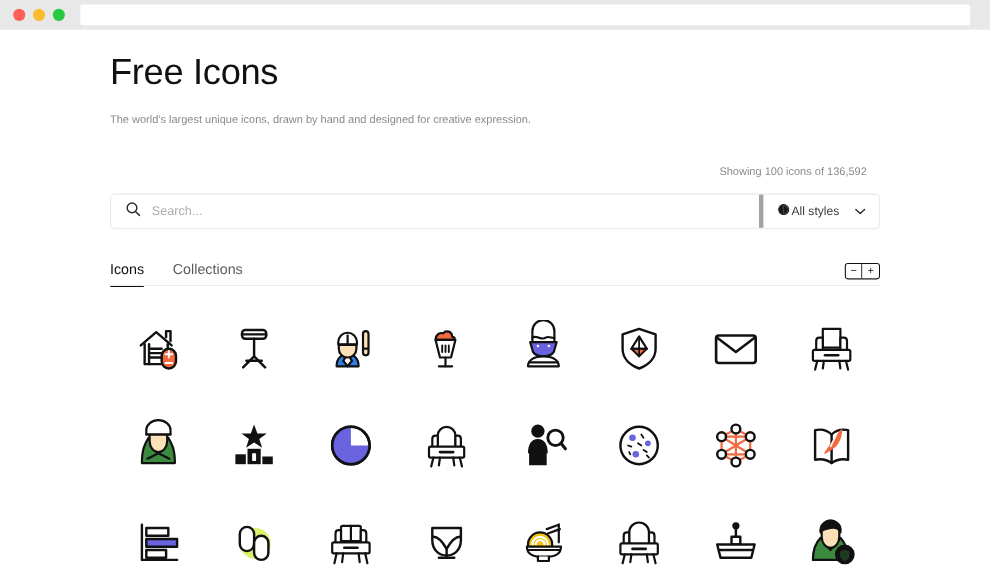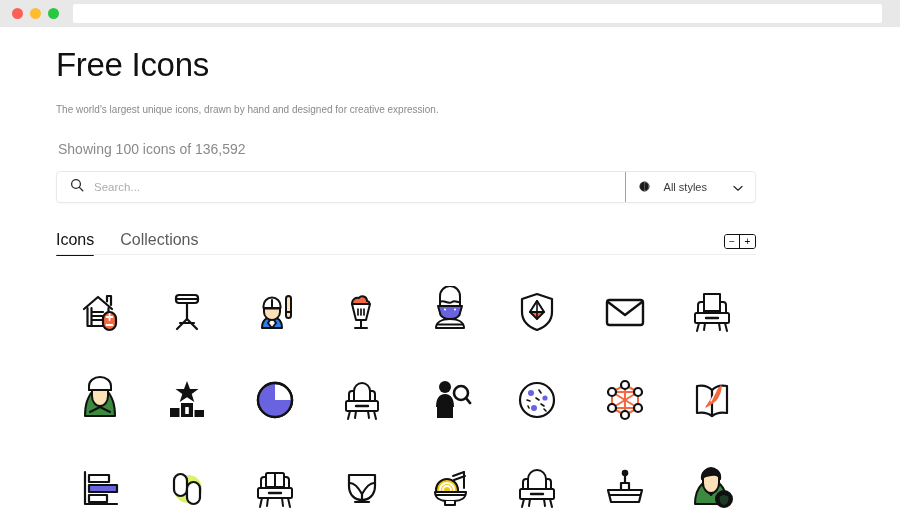--- a/index.html
+++ b/index.html
@@ -36,21 +36,21 @@
     left: 73px;
     right: 18px;
     top: 4px;
     height: 19px;
     background: #ffffff;
     border-radius: 2px;
   }
 
   
   .page {
-    padding: 0 56px;
+    padding: 0 100px;
     height: calc(520px - 27px);
     position: relative;
   }
   .content {
     width: 700px;
   }
 
   .page-title {
     font-size: 33px;
     font-weight: 400;
@@ -64,24 +64,25 @@
   .subtitle {
     margin: 0;
     padding-top: 17px;
     font-size: 10px;
     line-height: 16px;
     color: #8a8a8a;
     font-weight: 400;
   }
 
   .showing-line {
-    margin: 2px;
+    margin: 12px;
     padding-top: 21px;
-    font-size: 14px;
+    font-size: 10px;
     color: #8a8a8a;
+    text-align: right;
   }
 
   
   .search-row {
     margin-top: 14px;
     height: 32px;
     width: 700px;
     border: 1px solid #e9e9ec;
     border-radius: 4px;
     background: #fff;
@@ -107,24 +108,24 @@
     width: 100%;
     background: transparent;
     height: 100%;
   }
   .search-input::placeholder { color: #aeaeae; }
 
   .style-select {
     flex: 0 0 auto;
     display: flex;
     align-items: center;
-    gap: 14px;
+    gap: 2px;
     height: 100%;
     padding: 0 12px 0 13px;
-    border-left: 1px solid #a3a3a3;
+    border-left: 4px solid #a3a3a3;
     cursor: pointer;
   }
   .style-dot { display:block; flex:0 0 auto; }
   .style-label {
     font-size: 11px;
     color: #3b3b3b;
   }
   .chev { display:block; margin-left: 12px; }
 
   
@@ -137,21 +138,21 @@
     justify-content: space-between;
     height: 26px;
   }
   .tabs {
     display: flex;
     gap: 26px;
     align-items: flex-end;
     height: 100%;
   }
   .tab {
-    font-size: 16px;
+    font-size: 13px;
     color: #5b5b5b;
     padding-bottom: 8px;
     cursor: pointer;
     position: relative;
     line-height: 14px;
   }
   .tab.active { color: #111; }
   .tab.active::after {
     content: "";
     position: absolute;

